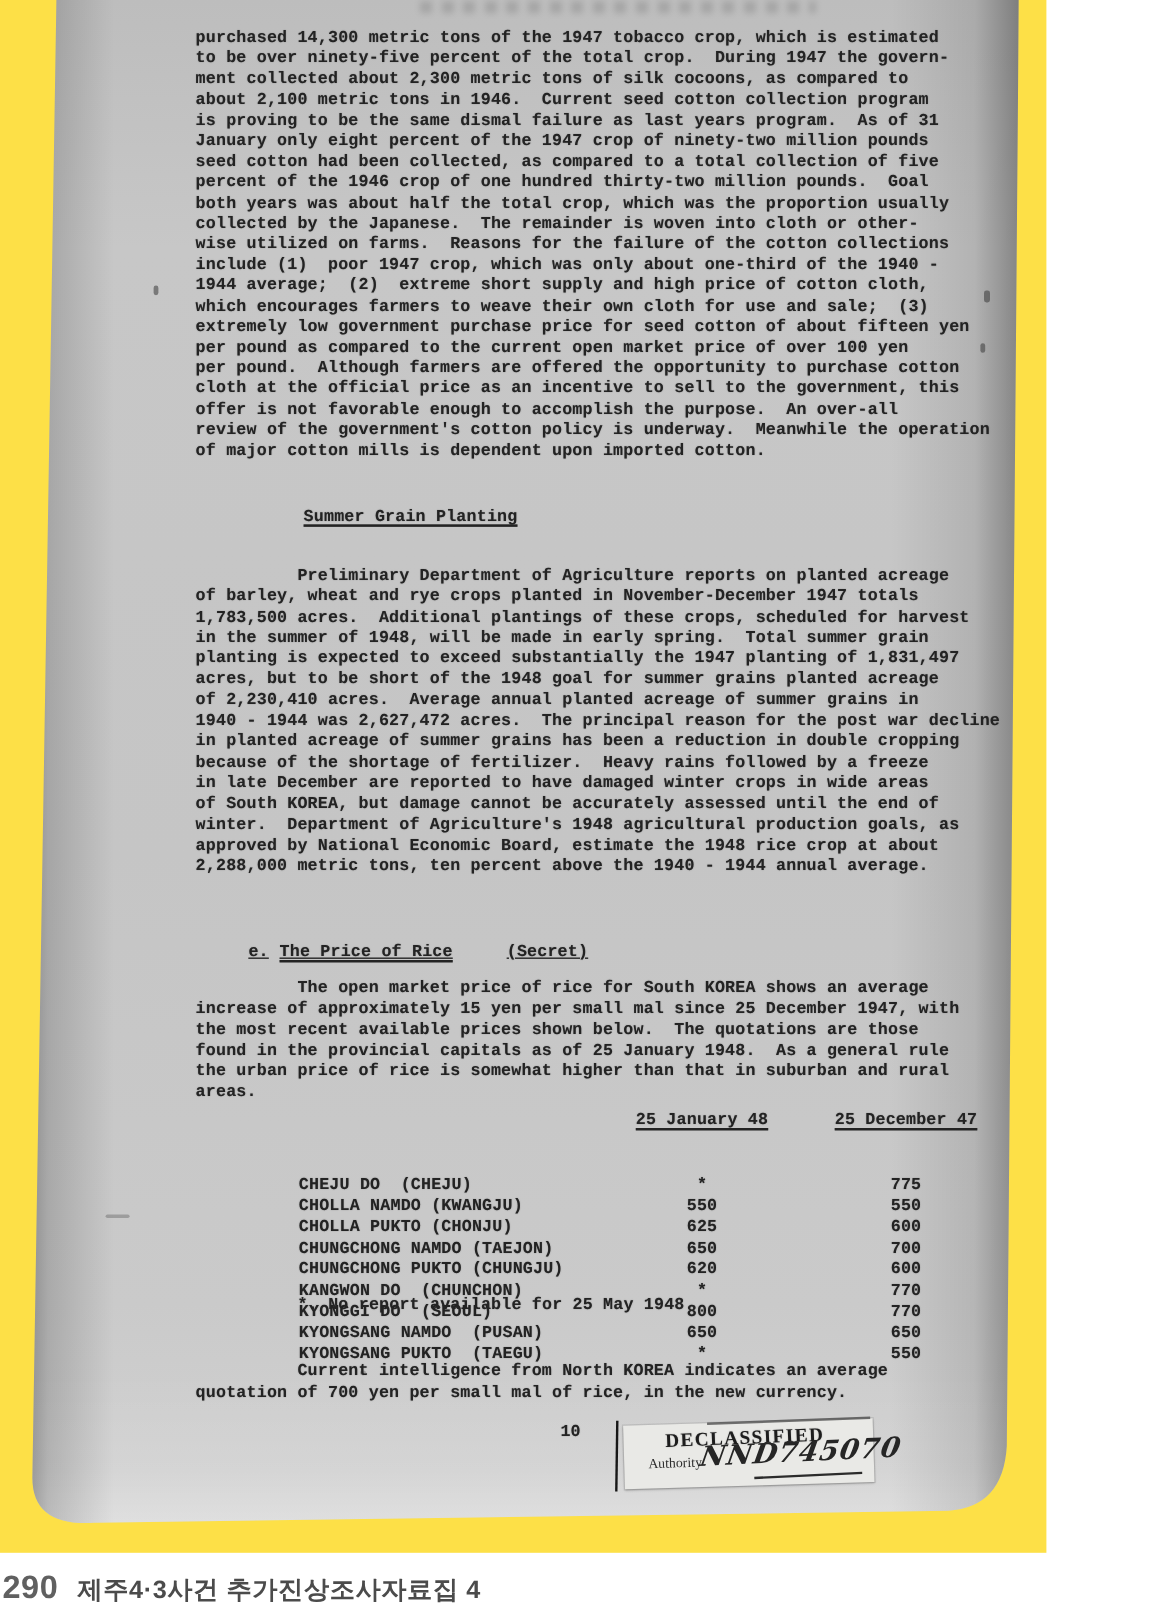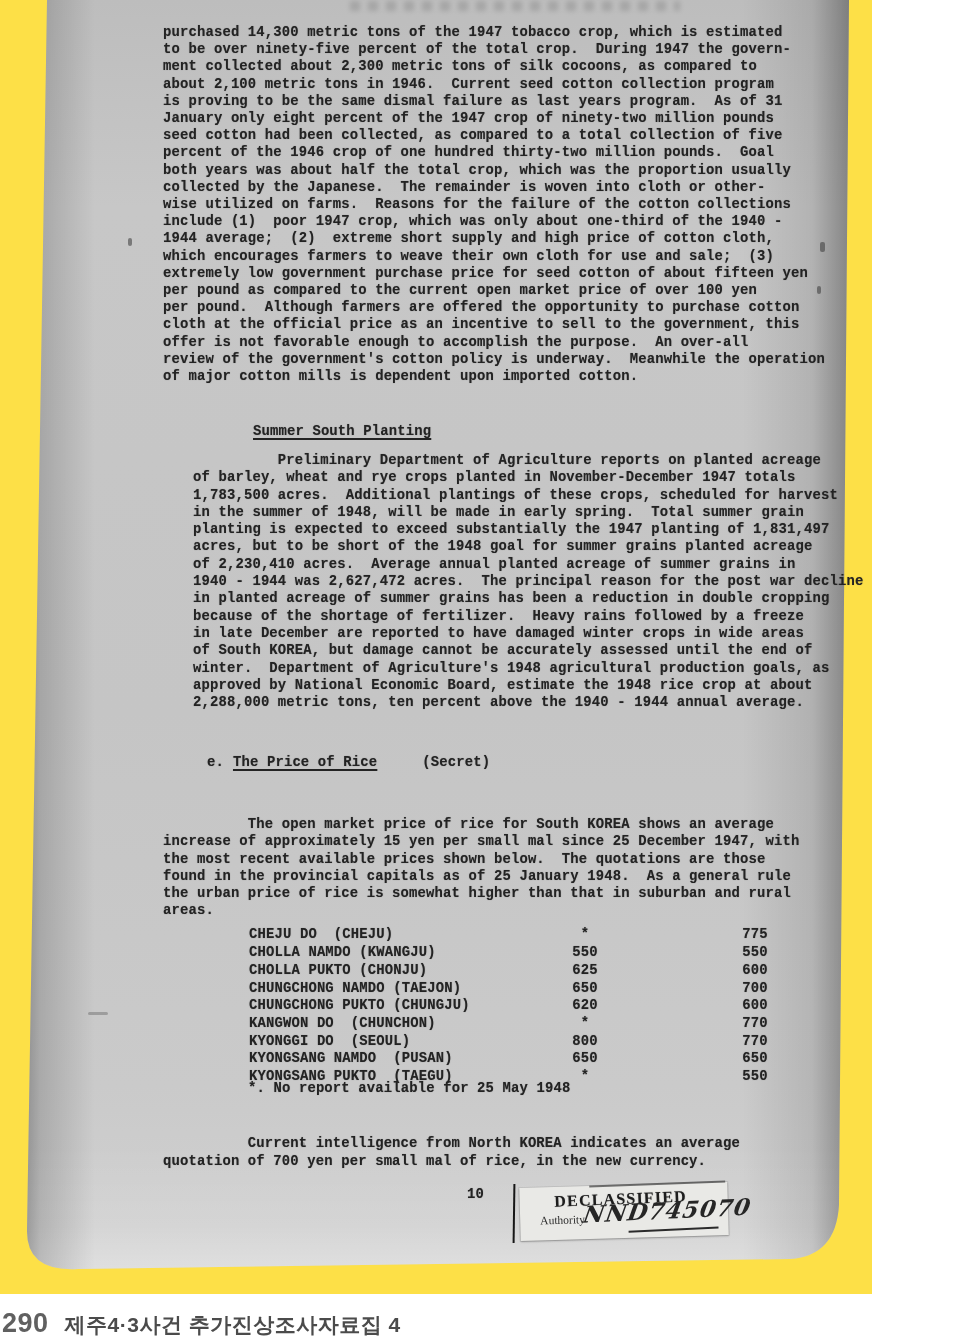--- a/index.html
+++ b/index.html
@@ -42,26 +42,26 @@
   
   .content{
     position:absolute;left:163px;top:0;width:705px;
     font-family:"Liberation Mono","DejaVu Sans Mono",monospace;
     font-weight:700;font-size:13.9px;line-height:17.2px;
     color:#232323;letter-spacing:.15px;
     text-shadow:0 0 1px rgba(35,35,35,.45);
   }
   .para{position:absolute;left:0;white-space:pre;}
   .para-cotton{top:24px;}
-  .para-summer{top:452px;line-height:17.3px;margin-left:30px;}
+  .para-summer{top:472px;line-height:17.3px;}
   .para-rice{top:816px;line-height:17.3px;}
   .para-north{top:1134px;line-height:18px;}
   .heading{position:absolute;white-space:pre;}
   .h-summer{top:423px;left:90px;}
-  .h-rice{top:754px;left:44px;}
+  .h-rice{top:786px;left:44px;text-decoration:underline;}
   .h-rice .title{margin-left:9px;}
   .h-rice .secret{margin-left:45px;}
   u{text-decoration:underline;text-underline-offset:3px;text-decoration-thickness:1.5px;}
 
   
   .price-table{position:absolute;top:891px;left:0;line-height:17.7px;white-space:pre;}
   .trow{display:flex;margin-left:86px;}
   .cell0{width:271px;font-family:Liberation Mono, monospace;}
   .cell1{width:130px;text-align:center;}
   .cell2{width:130px;text-align:center;margin-left:40px;}
@@ -111,29 +111,34 @@
   <div class="speck s1"></div>
   <div class="speck s2"></div>
   <div class="speck s3"></div>
   <div class="speck s4"></div>
   <div class="speck s5"></div>
 
   <div class="content">
 
     <div class="para para-cotton"><div>purchased 14,300 metric tons of the 1947 tobacco crop, which is estimated</div><div>to be over ninety-five percent of the total crop.  During 1947 the govern-</div><div>ment collected about 2,300 metric tons of silk cocoons, as compared to</div><div>about 2,100 metric tons in 1946.  Current seed cotton collection program</div><div>is proving to be the same dismal failure as last years program.  As of 31</div><div>January only eight percent of the 1947 crop of ninety-two million pounds</div><div>seed cotton had been collected, as compared to a total collection of five</div><div>percent of the 1946 crop of one hundred thirty-two million pounds.  Goal</div><div>both years was about half the total crop, which was the proportion usually</div><div>collected by the Japanese.  The remainder is woven into cloth or other-</div><div>wise utilized on farms.  Reasons for the failure of the cotton collections</div><div>include (1)  poor 1947 crop, which was only about one-third of the 1940 -</div><div>1944 average;  (2)  extreme short supply and high price of cotton cloth,</div><div>which encourages farmers to weave their own cloth for use and sale;  (3)</div><div>extremely low government purchase price for seed cotton of about fifteen yen</div><div>per pound as compared to the current open market price of over 100 yen</div><div>per pound.  Although farmers are offered the opportunity to purchase cotton</div><div>cloth at the official price as an incentive to sell to the government, this</div><div>offer is not favorable enough to accomplish the purpose.  An over-all</div><div>review of the government's cotton policy is underway.  Meanwhile the operation</div><div>of major cotton mills is dependent upon imported cotton.</div></div>
 
-    <div class="heading h-summer"><u>Summer South Planting</u></div>
+    <div class="heading h-summer"><u>Summer Grain Planting</u></div>
 
     <div class="para para-summer"><div>          Preliminary Department of Agriculture reports on planted acreage</div><div>of barley, wheat and rye crops planted in November-December 1947 totals</div><div>1,783,500 acres.  Additional plantings of these crops, scheduled for harvest</div><div>in the summer of 1948, will be made in early spring.  Total summer grain</div><div>planting is expected to exceed substantially the 1947 planting of 1,831,497</div><div>acres, but to be short of the 1948 goal for summer grains planted acreage</div><div>of 2,230,410 acres.  Average annual planted acreage of summer grains in</div><div>1940 - 1944 was 2,627,472 acres.  The principal reason for the post war decline</div><div>in planted acreage of summer grains has been a reduction in double cropping</div><div>because of the shortage of fertilizer.  Heavy rains followed by a freeze</div><div>in late December are reported to have damaged winter crops in wide areas</div><div>of South KOREA, but damage cannot be accurately assessed until the end of</div><div>winter.  Department of Agriculture's 1948 agricultural production goals, as</div><div>approved by National Economic Board, estimate the 1948 rice crop at about</div><div>2,288,000 metric tons, ten percent above the 1940 - 1944 annual average.</div></div>
 
     <div class="heading h-rice"><span>e.</span><u class="title">The Price of Rice</u><span class="secret">(Secret)</span></div>
 
     <div class="para para-rice"><div>          The open market price of rice for South KOREA shows an average</div><div>increase of approximately 15 yen per small mal since 25 December 1947, with</div><div>the most recent available prices shown below.  The quotations are those</div><div>found in the provincial capitals as of 25 January 1948.  As a general rule</div><div>the urban price of rice is somewhat higher than that in suburban and rural</div><div>areas.</div></div>
 
     <div class="price-table">
+      <div class="trow">
+        <span class="cell0"></span>
+        <span class="cell1"><u>25 January 48</u></span>
+        <span class="cell2"><u>25 December 47</u></span>
+      </div>
       <div><div class="trow"><span class="cell0">CHEJU DO  (CHEJU)</span><span class="cell1">*</span><span class="cell2">775</span></div><div class="trow"><span class="cell0">CHOLLA NAMDO (KWANGJU)</span><span class="cell1">550</span><span class="cell2">550</span></div><div class="trow"><span class="cell0">CHOLLA PUKTO (CHONJU)</span><span class="cell1">625</span><span class="cell2">600</span></div><div class="trow"><span class="cell0">CHUNGCHONG NAMDO (TAEJON)</span><span class="cell1">650</span><span class="cell2">700</span></div><div class="trow"><span class="cell0">CHUNGCHONG PUKTO (CHUNGJU)</span><span class="cell1">620</span><span class="cell2">600</span></div><div class="trow"><span class="cell0">KANGWON DO  (CHUNCHON)</span><span class="cell1">*</span><span class="cell2">770</span></div><div class="trow"><span class="cell0">KYONGGI DO  (SEOUL)</span><span class="cell1">800</span><span class="cell2">770</span></div><div class="trow"><span class="cell0">KYONGSANG NAMDO  (PUSAN)</span><span class="cell1">650</span><span class="cell2">650</span></div><div class="trow"><span class="cell0">KYONGSANG PUKTO  (TAEGU)</span><span class="cell1">*</span><span class="cell2">550</span></div></div>
     </div>
 
     <div class="footnote">*. No report available for 25 May 1948</div>
 
     <div class="para para-north"><div>          Current intelligence from North KOREA indicates an average</div><div>quotation of 700 yen per small mal of rice, in the new currency.</div></div>
 
     <div class="pageno">10</div>
   </div>
 

